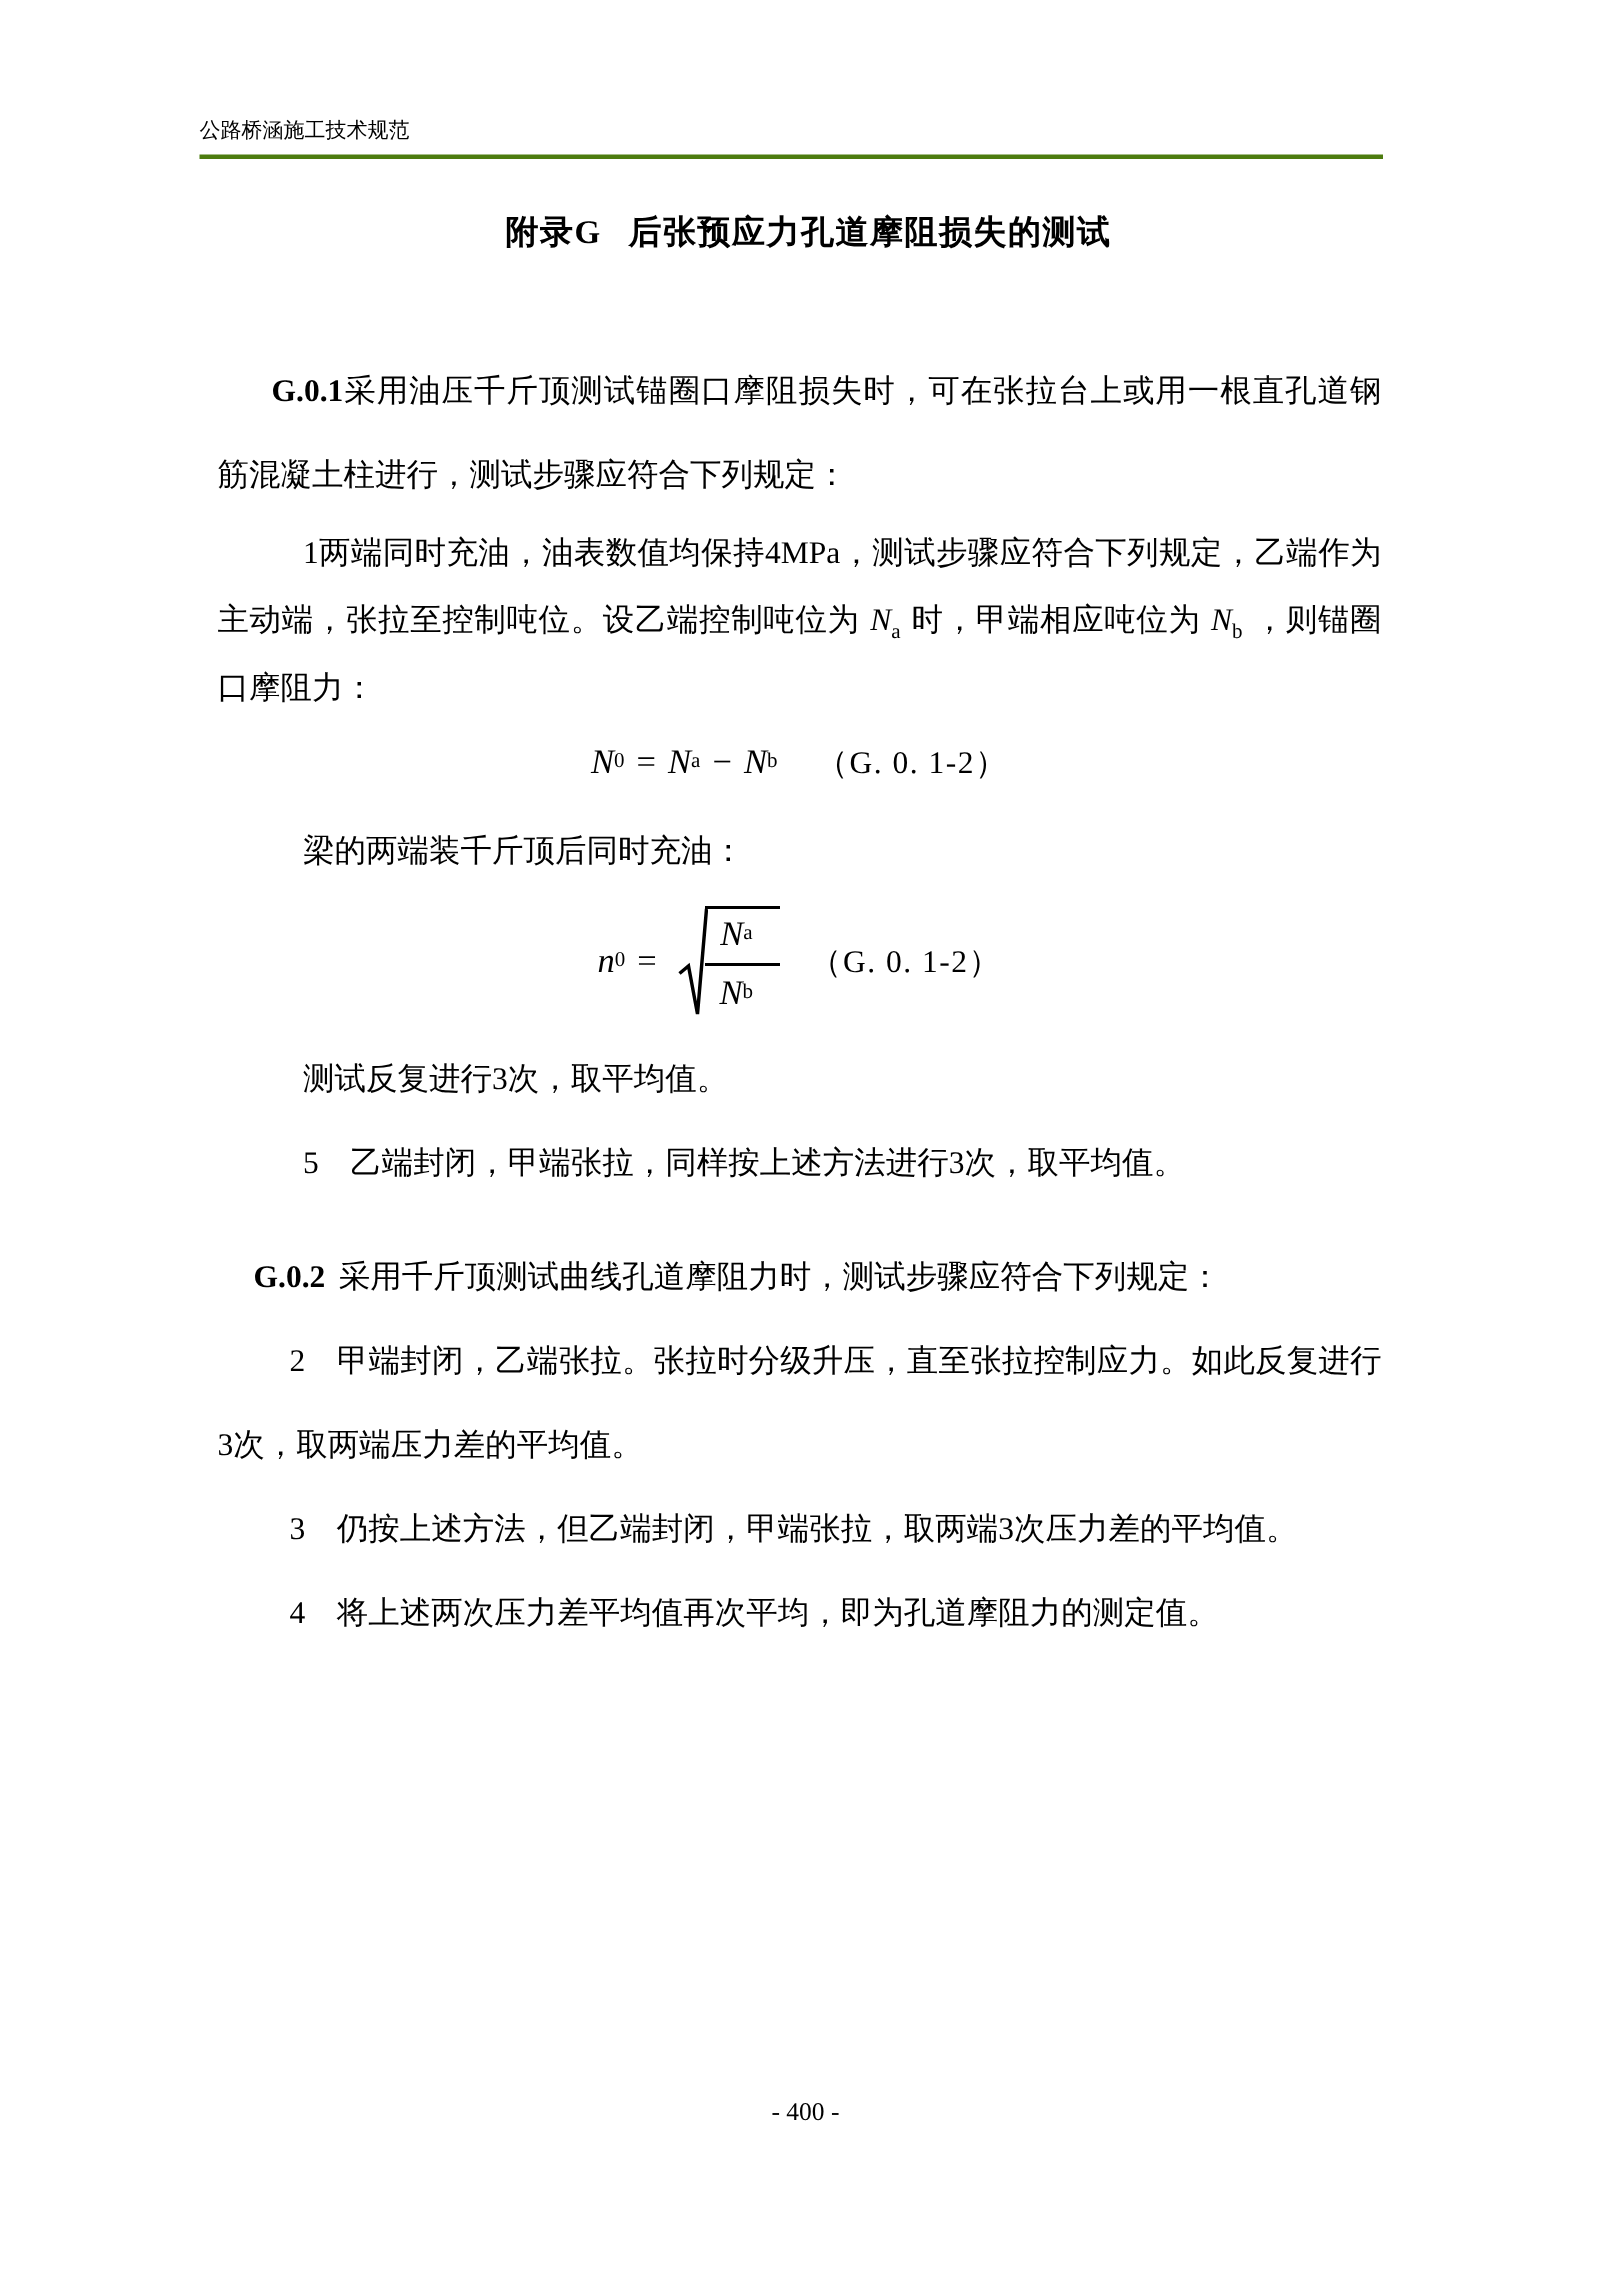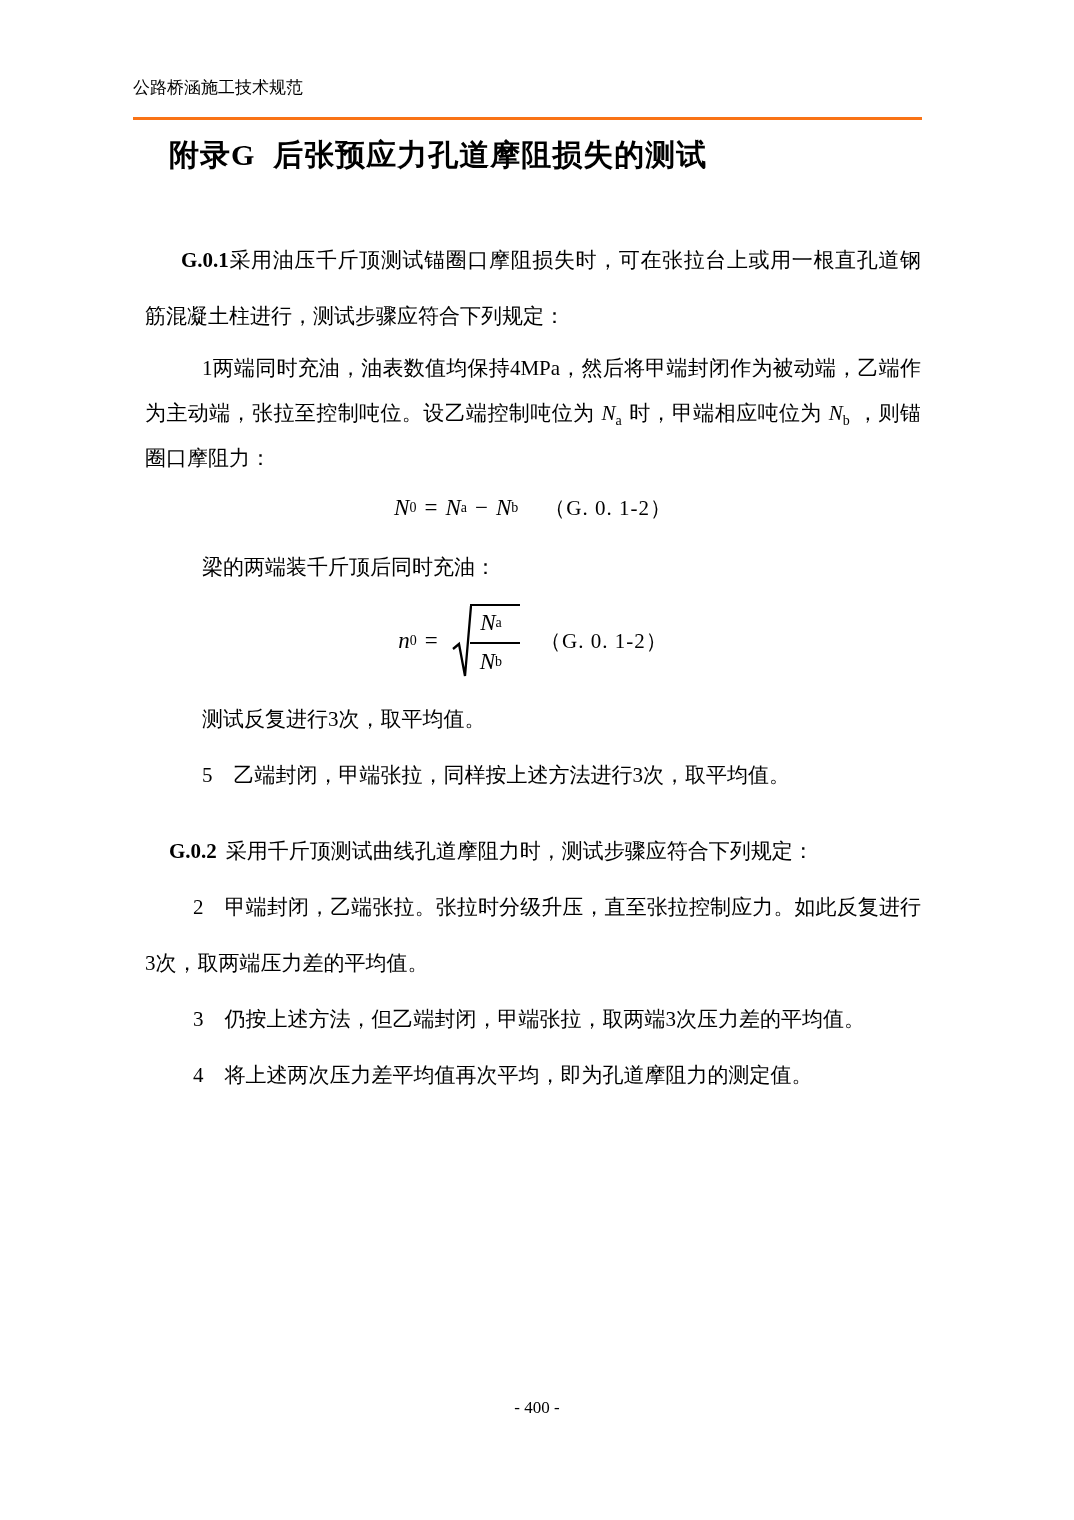--- a/index.html
+++ b/index.html
@@ -7,31 +7,32 @@
     position:relative;
     width:1074px;height:1520px;
     background:#ffffff;
     color:#000;
     font-family:"Liberation Serif","DejaVu Serif",serif;
     overflow:hidden;
     margin:0 auto;
   }
   .header{
     position:absolute;left:133px;right:152px;top:78px;
-    font-size:17px;line-height:20px;
-    border-bottom:3px solid #f97316;
-    padding-bottom:19px;
+    font-size:14px;line-height:20px;
+    border-bottom:3px solid #4d7c0f;
+    padding-bottom:5px;
   }
   .content{
     position:absolute;left:145px;top:134px;width:776px;
   }
   .appendix-title{
-    font-size:30px;font-weight:bold;line-height:42px;
+    font-size:22px;font-weight:bold;line-height:42px;
     letter-spacing:1px;
-    margin-left:24px;
+    margin-left:12px;
+    text-align:center;
   }
   .appendix-title .t2{margin-left:18px;}
   p{margin:0;font-size:21px;line-height:56px;text-align:justify;}
   b.clause{font-weight:bold;}
   .p-g01-intro{margin-top:56px;text-indent:36px;}
   .p-item1{margin-top:2px;line-height:45px;text-indent:57px;}
   .v{font-style:italic;font-family:"Liberation Serif",serif;margin-left:7px;}
   sub.s{font-size:14px;margin-right:7px;line-height:0;}
   .formula{
     display:flex;justify-content:center;align-items:center;
@@ -78,21 +79,21 @@
 
     <div class="appendix-title">
       <span class="t1">附录G</span><span class="t2">后张预应力孔道摩阻损失的测试</span>
     </div>
 
     <p class="p-g01-intro">
       <b class="clause">G.0.1</b><span>采用油压千斤顶测试锚圈口摩阻损失时，可在张拉台上或用一根直孔道钢筋混凝土柱进行，测试步骤应符合下列规定：</span>
     </p>
 
     <p class="p-item1">
-      <span>1两端同时充油，油表数值均保持4MPa，然后将甲端封闭作为被动端，乙端作为主动端，张拉至控制吨位。设乙端控制吨位为</span><i class="v">N</i><sub class="s">a</sub><span>时，甲端相应吨位为</span><i class="v">N</i><sub class="s">b</sub><span>，则锚圈口摩阻力：</span>
+      <span>1两端同时充油，油表数值均保持4MPa，测试步骤应符合下列规定，乙端作为主动端，张拉至控制吨位。设乙端控制吨位为</span><i class="v">N</i><sub class="s">a</sub><span>时，甲端相应吨位为</span><i class="v">N</i><sub class="s">b</sub><span>，则锚圈口摩阻力：</span>
     </p>
 
     <div class="formula">
       <span class="math">
         <i class="v first">N</i>
           <sub class="s">0</sub>
           <span class="op">=</span>
           <i class="v">N</i>
           <sub class="s">a</sub>
           <span class="op">−</span>

